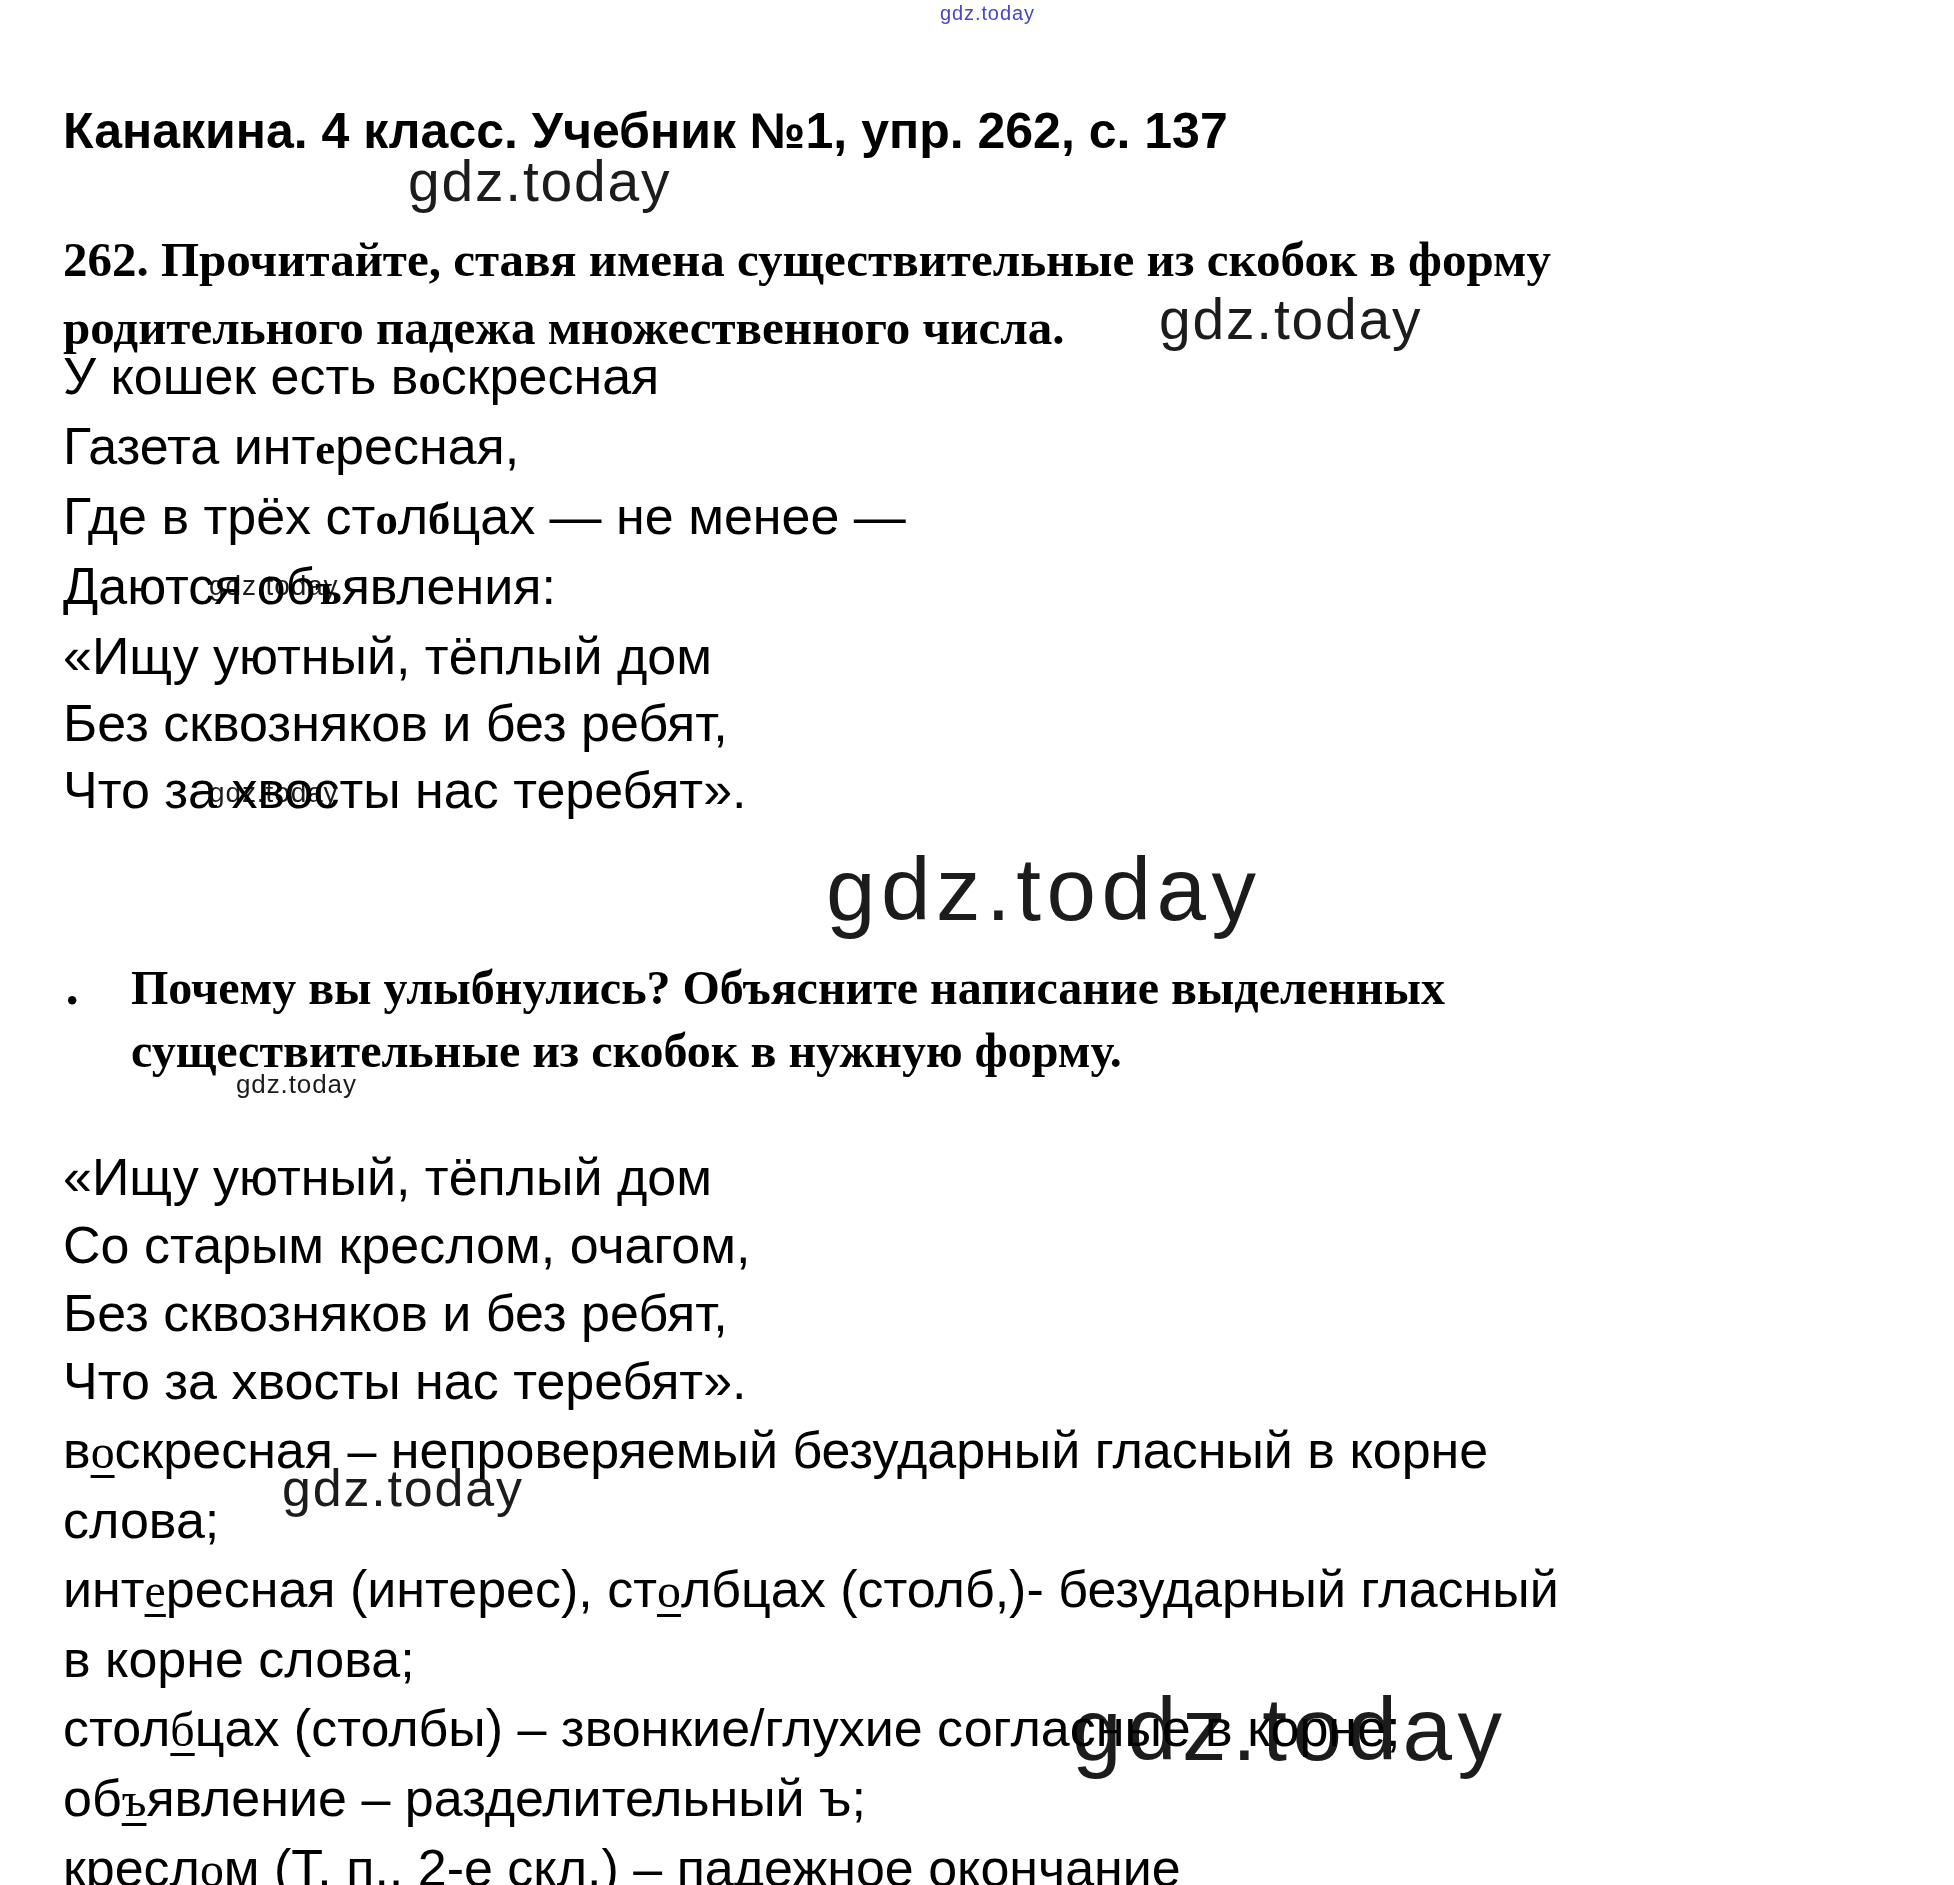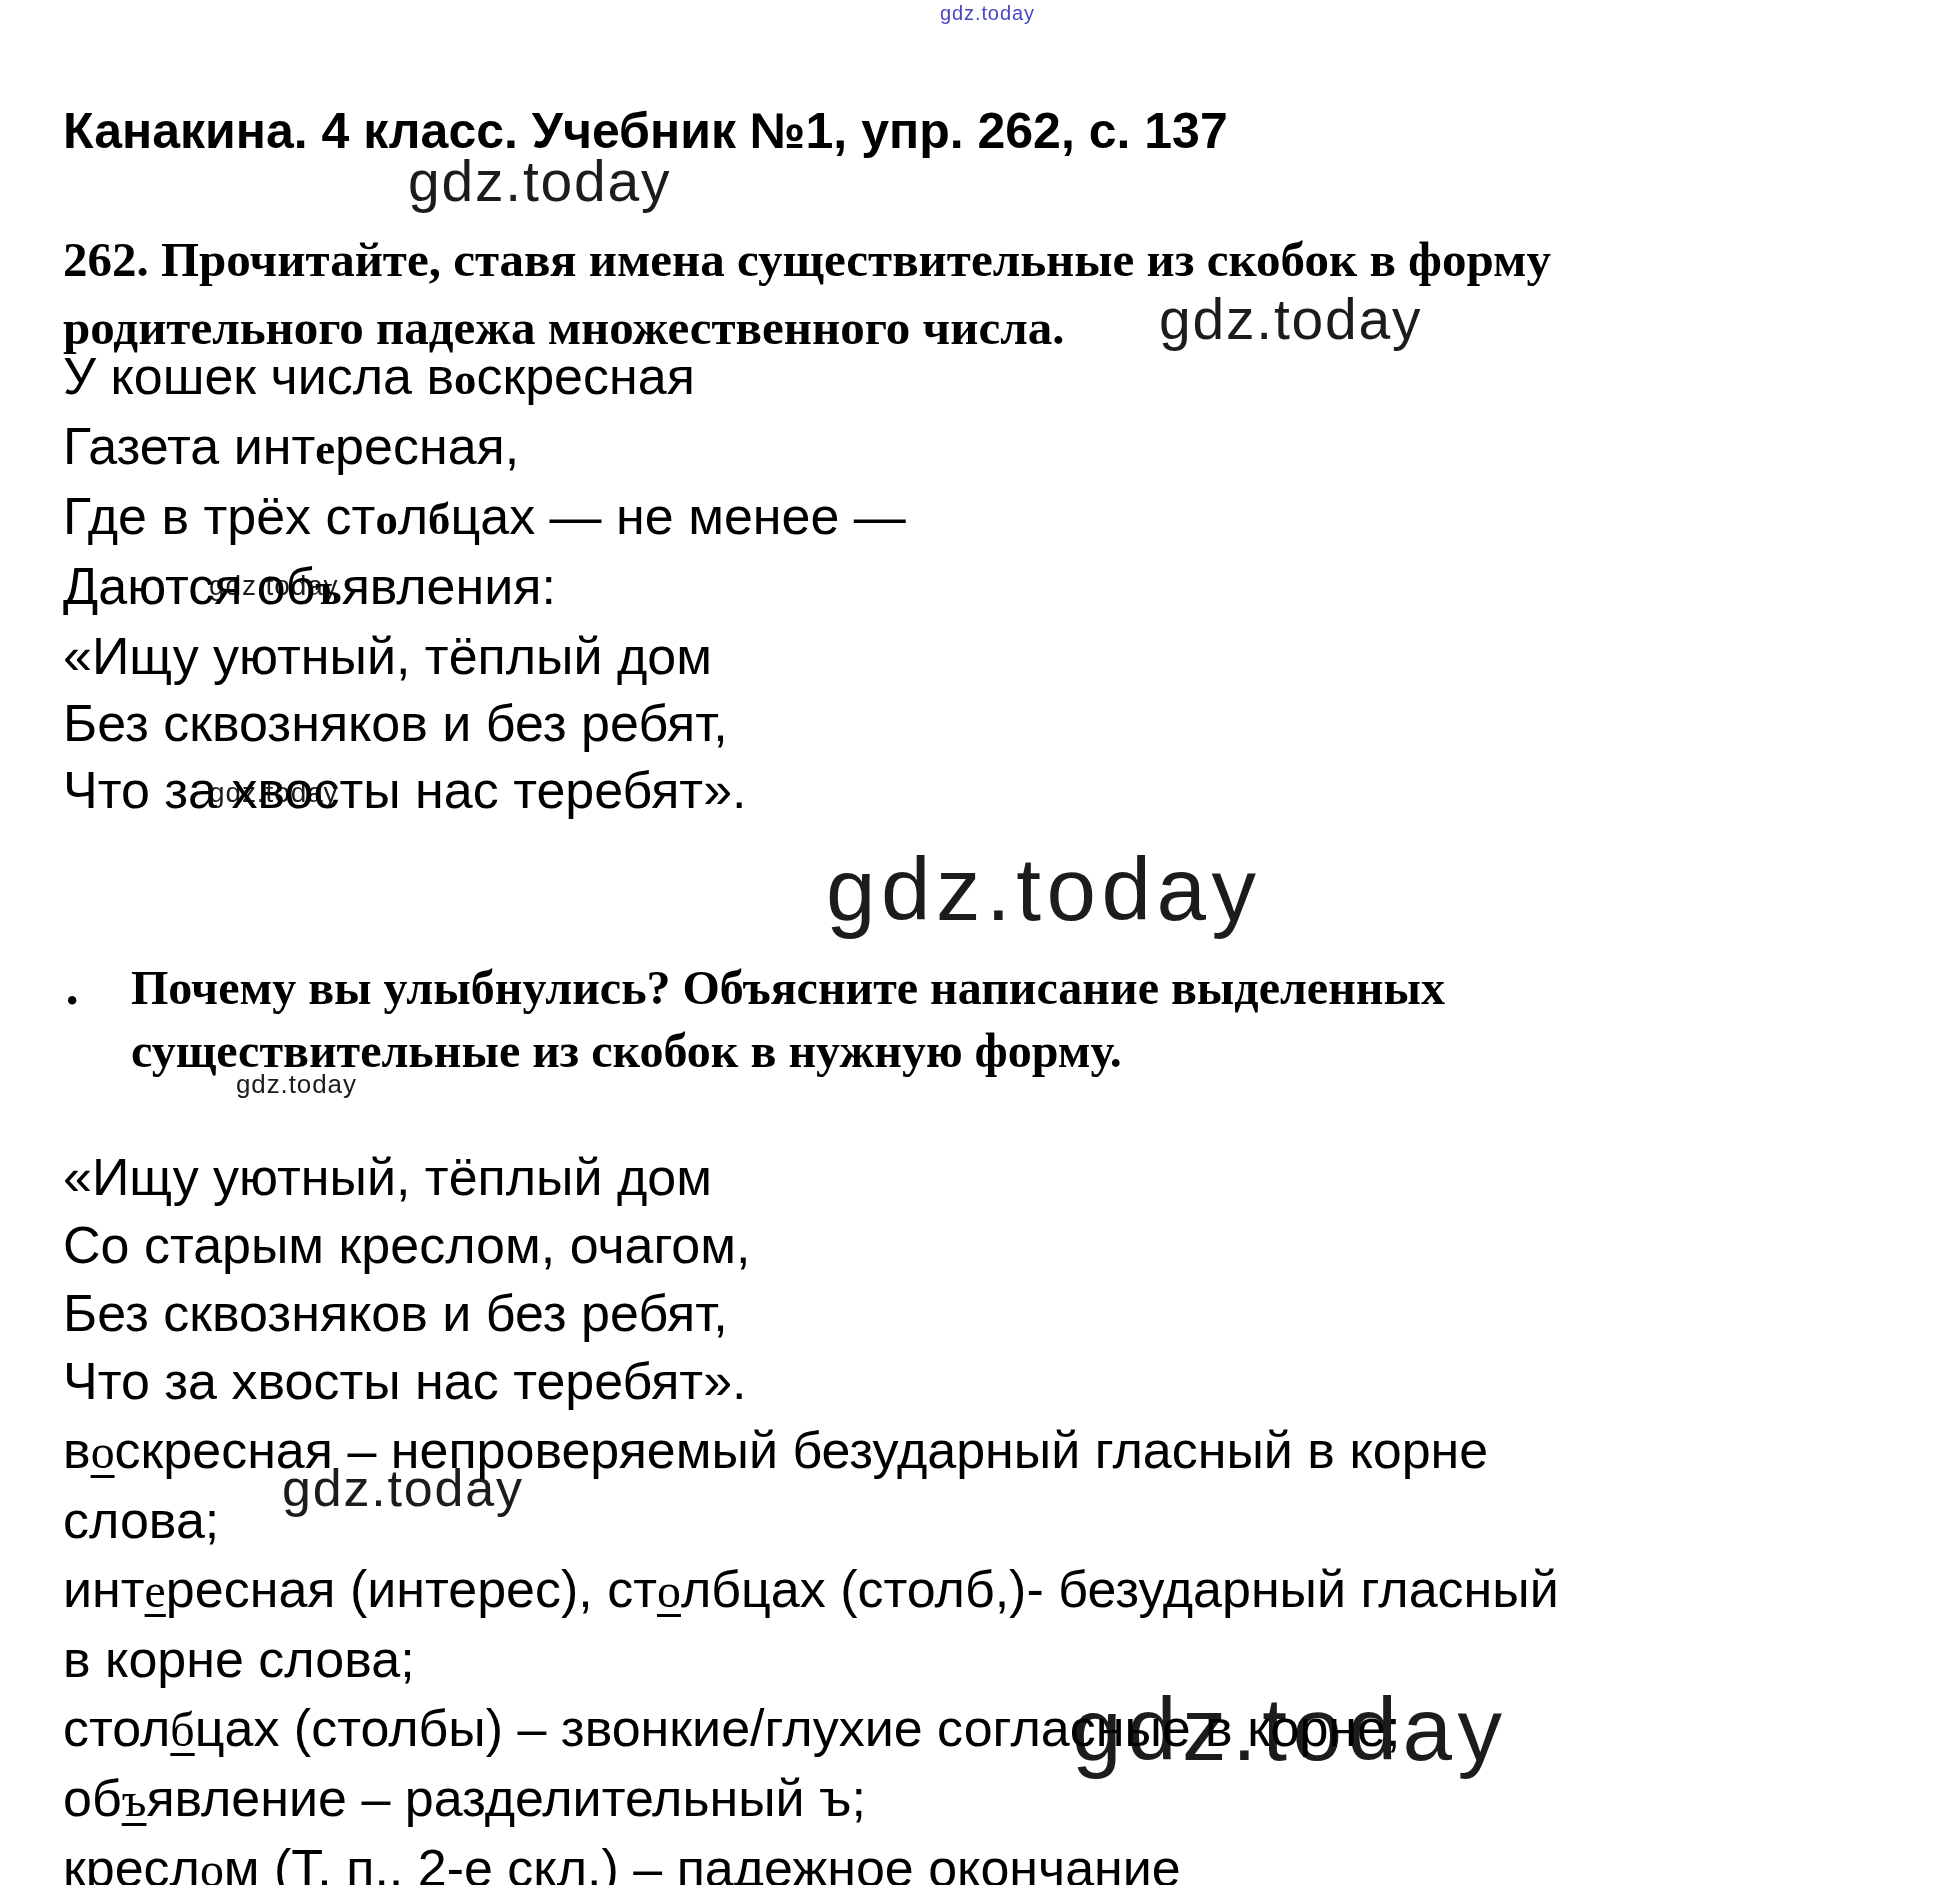--- a/index.html
+++ b/index.html
@@ -131,21 +131,21 @@
   <div class="wm wm-bigb">gdz.today</div>
 
   <div class="block header-title">Канакина. 4 класс. Учебник №1, упр. 262, с. 137</div>
 
   <div class="block task">
     <div>262. Прочитайте, ставя имена существительные из скобок в форму</div>
     <div>родительного падежа множественного числа.</div>
   </div>
 
   <div class="block poem1">
-    <div><span class="seg-p">У кошек числа в</span><span class="seg-h">о</span><span class="seg-p">скресная</span></div>
+    <div><span class="seg-p">У кошек есть в</span><span class="seg-h">о</span><span class="seg-p">скресная</span></div>
     <div><span class="seg-p">Газета инт</span><span class="seg-h">е</span><span class="seg-p">ресная,</span></div>
     <div><span class="seg-p">Где в трёх ст</span><span class="seg-h">о</span><span class="seg-p">л</span><span class="seg-h">б</span><span class="seg-p">цах — не менее —</span></div>
     <div><span class="seg-p">Даются об</span><span class="seg-h">ъ</span><span class="seg-p">явления:</span></div>
     <div><span class="seg-p">«Ищу уютный, тёплый дом</span></div>
     <div><span class="seg-p">Без сквозняков и без ребят,</span></div>
     <div><span class="seg-p">Что за хвосты нас теребят».</span></div>
   </div>
 
   <div class="block bullet">
     <span class="bullet-marker">•</span>

